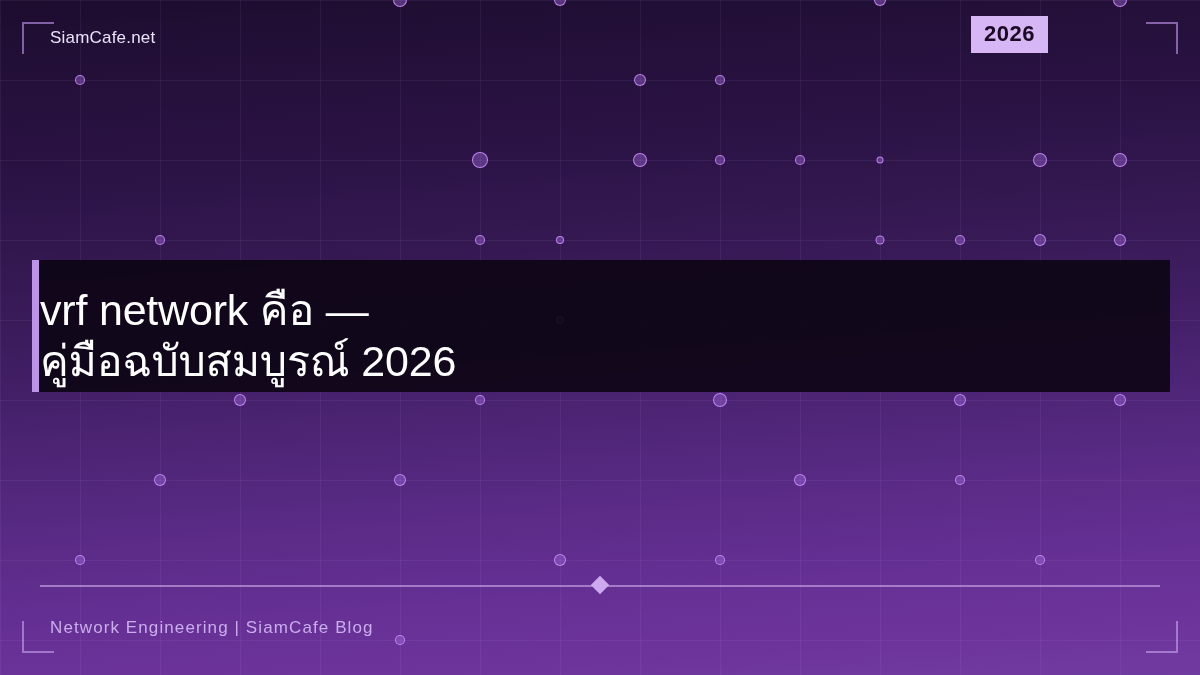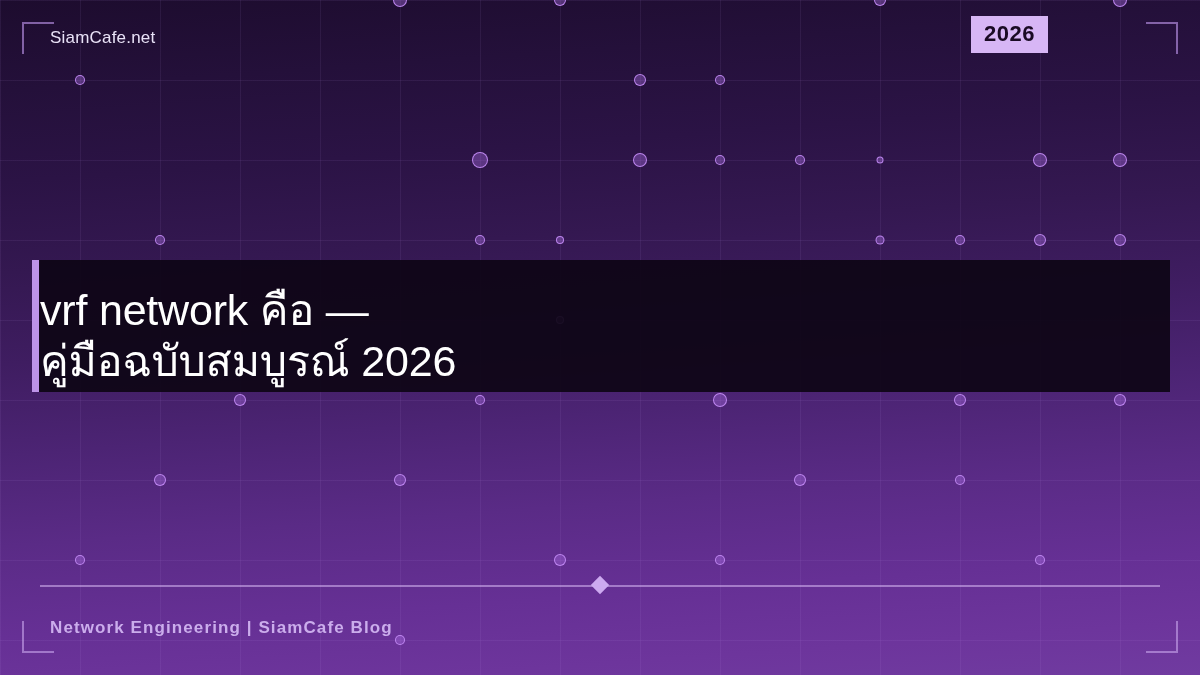--- a/index.html
+++ b/index.html
@@ -134,21 +134,21 @@
     background: #cdaaf0;
     transform: translate(-50%, -50%) rotate(45deg);
   }
 
   
   .footer-text {
     position: absolute;
     left: 50px;
     top: 615px;
     font-size: 17px;
-    font-weight: bold;
+    font-weight: normal;
     color: #cbadec;
     letter-spacing: 1.1px;
     line-height: 26px;
   }
 
   
   .brand-logo {
     position: absolute;
     right: 3px;
     bottom: 15px;

